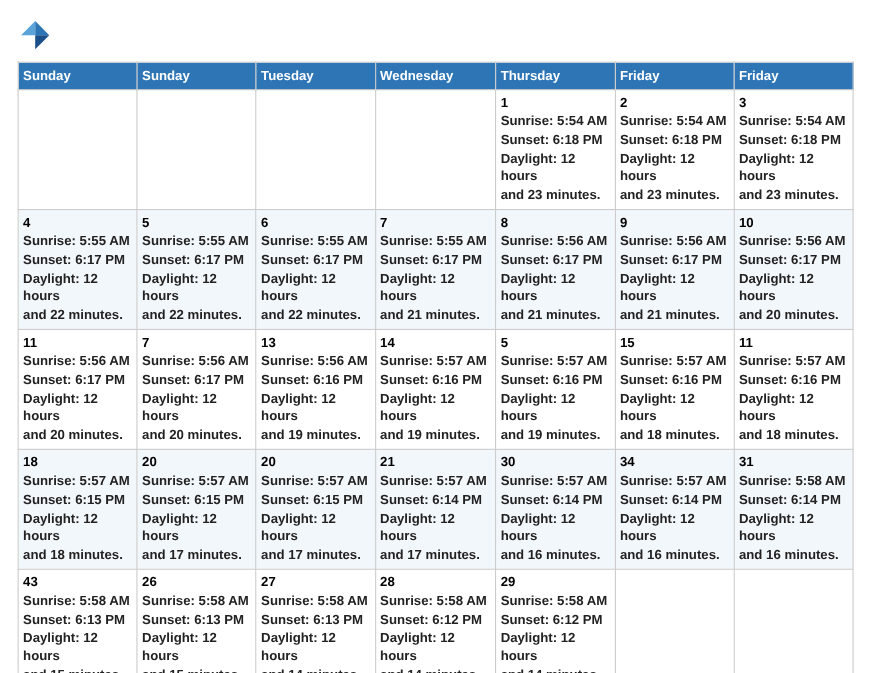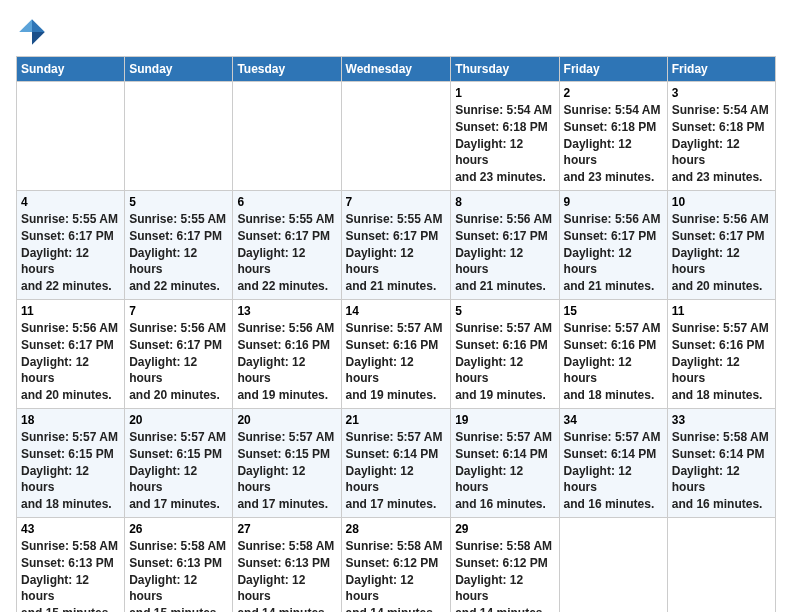--- a/index.html
+++ b/index.html
@@ -272,35 +272,35 @@
 and 17 minutes.</div>
         </td>
         <td>
           <div class="day-num">21</div>
           <div class="day-info" style="white-space: pre-line;">Sunrise: 5:57 AM
 Sunset: 6:14 PM
 Daylight: 12 hours
 and 17 minutes.</div>
         </td>
         <td>
-          <div class="day-num">19</div>
+          <div class="day-num">30</div>
           <div class="day-info" style="white-space: pre-line;">Sunrise: 5:57 AM
 Sunset: 6:14 PM
 Daylight: 12 hours
 and 16 minutes.</div>
         </td>
         <td>
           <div class="day-num">34</div>
           <div class="day-info" style="white-space: pre-line;">Sunrise: 5:57 AM
 Sunset: 6:14 PM
 Daylight: 12 hours
 and 16 minutes.</div>
         </td>
         <td>
-          <div class="day-num">33</div>
+          <div class="day-num">31</div>
           <div class="day-info" style="white-space: pre-line;">Sunrise: 5:58 AM
 Sunset: 6:14 PM
 Daylight: 12 hours
 and 16 minutes.</div>
         </td>
       </tr>
       <tr>
         <td>
           <div class="day-num">43</div>
           <div class="day-info" style="white-space: pre-line;">Sunrise: 5:58 AM

